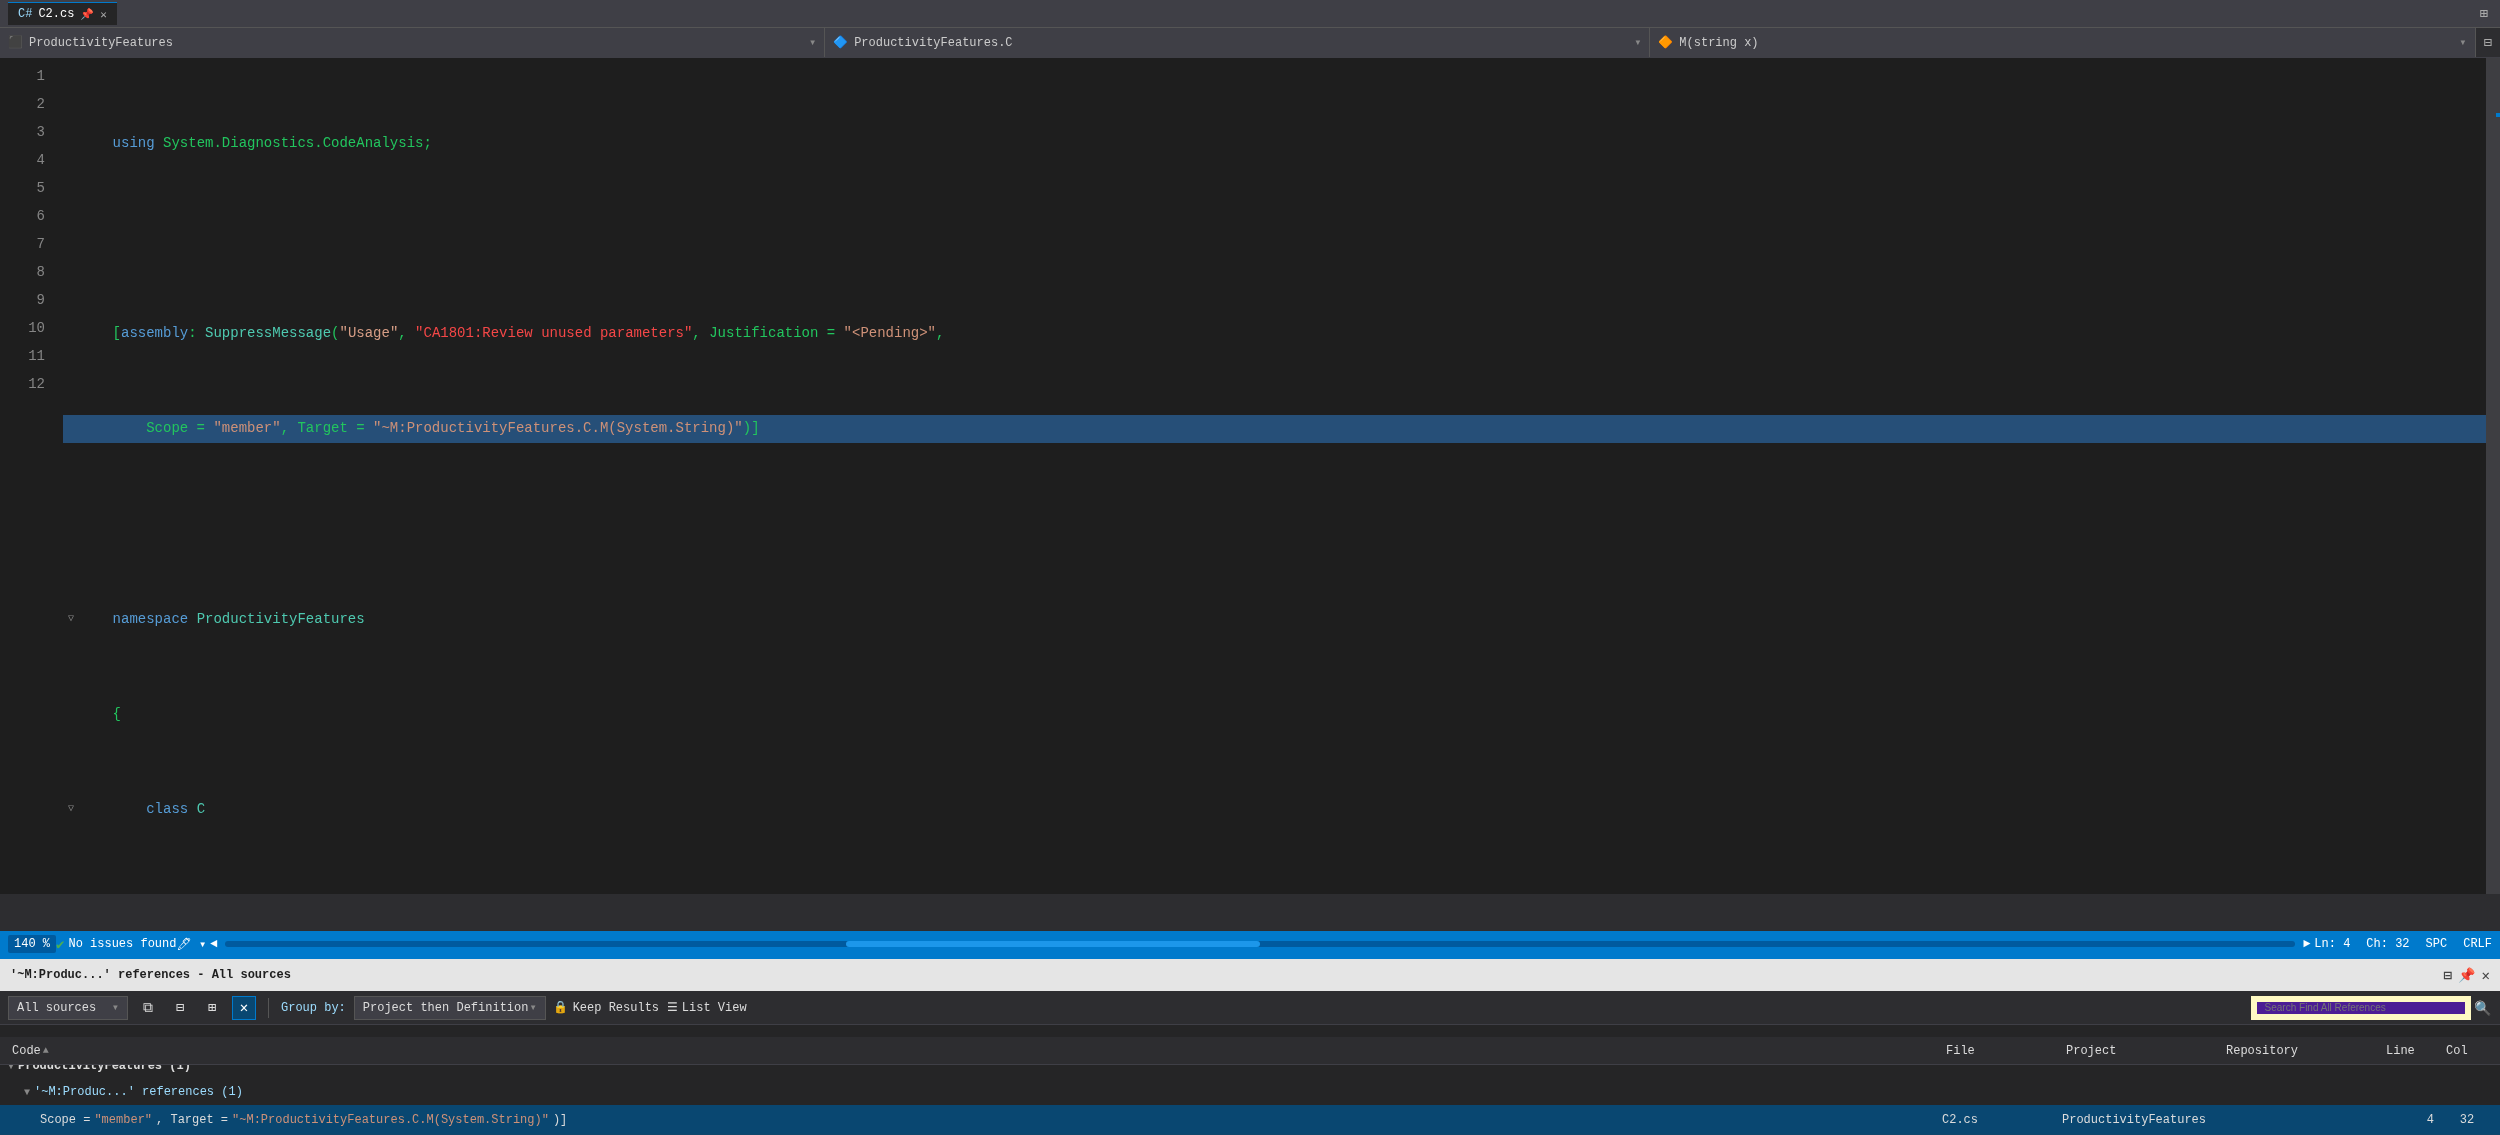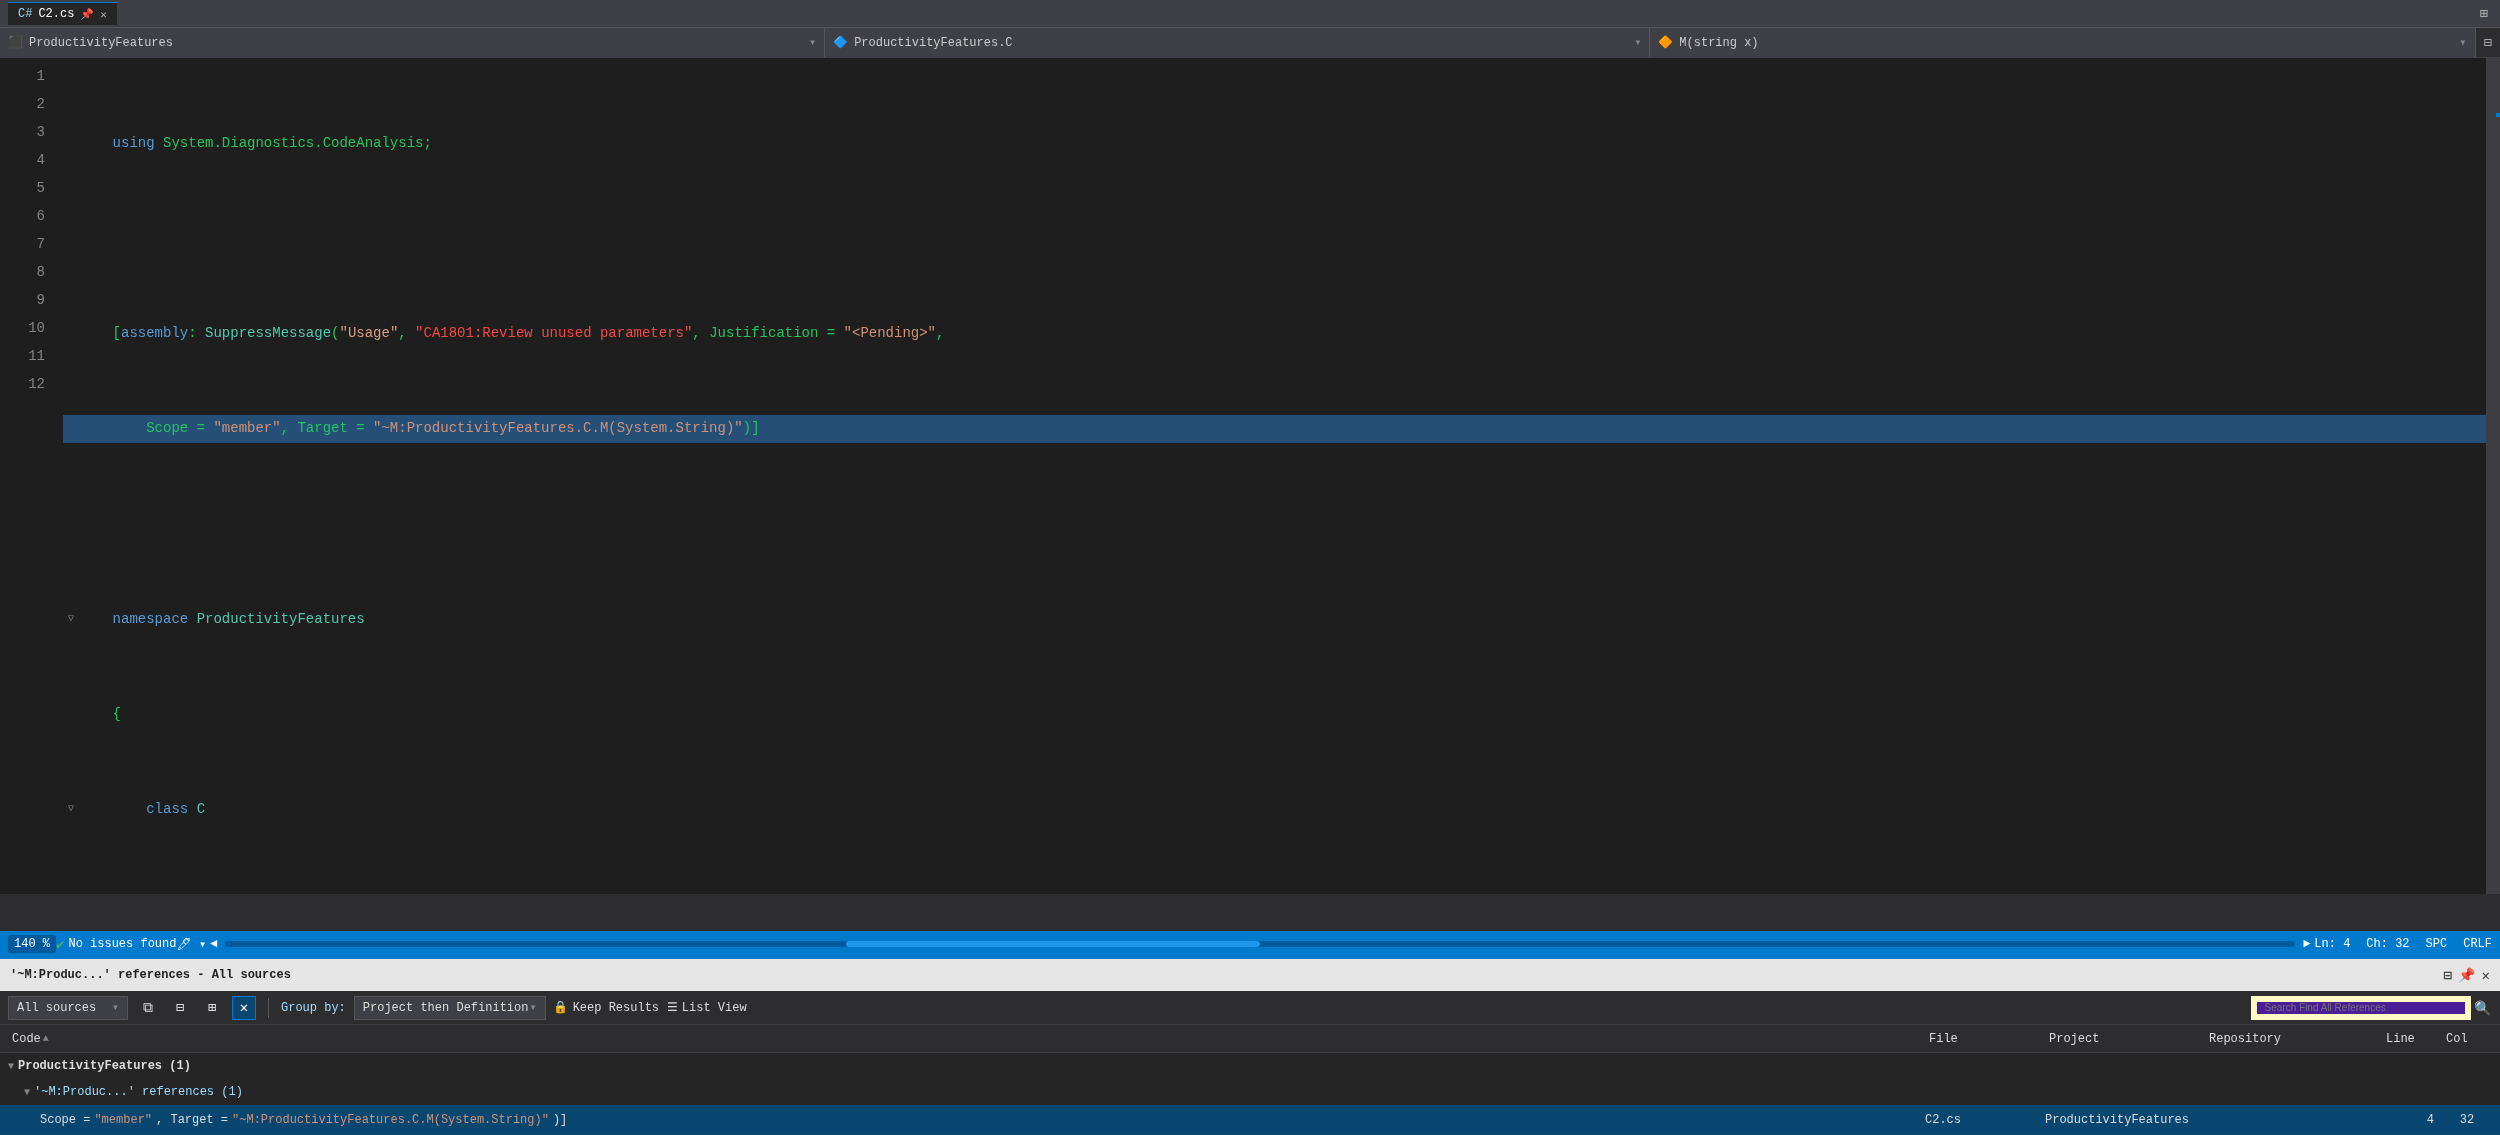--- a/index.html
+++ b/index.html
@@ -283,28 +283,28 @@
       font-size: 12px;
     }
     .far-table-header {
       display: flex;
       background: #2d2d30;
       border-bottom: 1px solid #3f3f46;
       height: 28px;
       align-items: center;
       padding: 0 8px;
       position: sticky;
-      top: 0;
+      top: 12px;
       z-index: 1;
     }
     .far-col-code { flex: 1; min-width: 200px; display: flex; align-items: center; gap: 4px; }
     .far-col-file { width: 120px; }
     .far-col-project { width: 160px; }
     .far-col-repo { width: 160px; }
-    .far-col-line { width: 60px; text-align: right; margin-left: 17px; }
+    .far-col-line { width: 60px; text-align: right; }
     .far-col-col { width: 50px; text-align: right; }
     .col-header {
       color: #dcdcdc;
       font-size: 12px;
       display: flex;
       align-items: center;
       gap: 2px;
       cursor: pointer;
       padding: 0 4px;
     }

